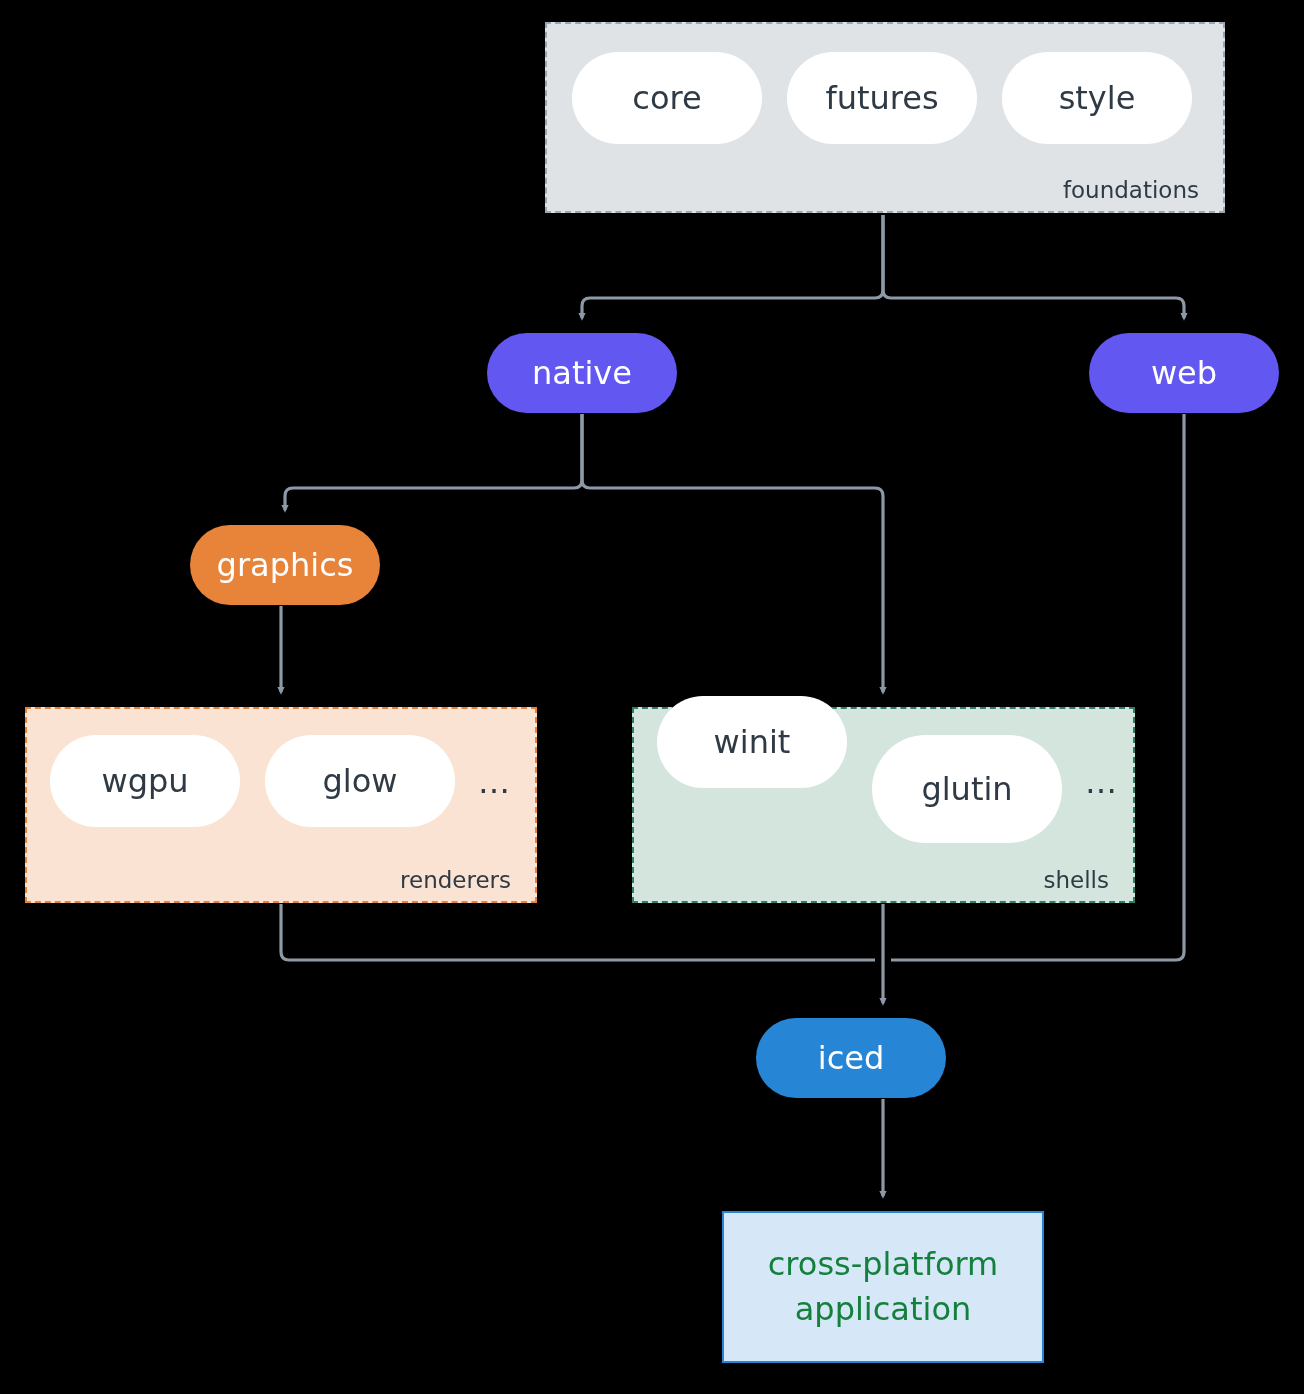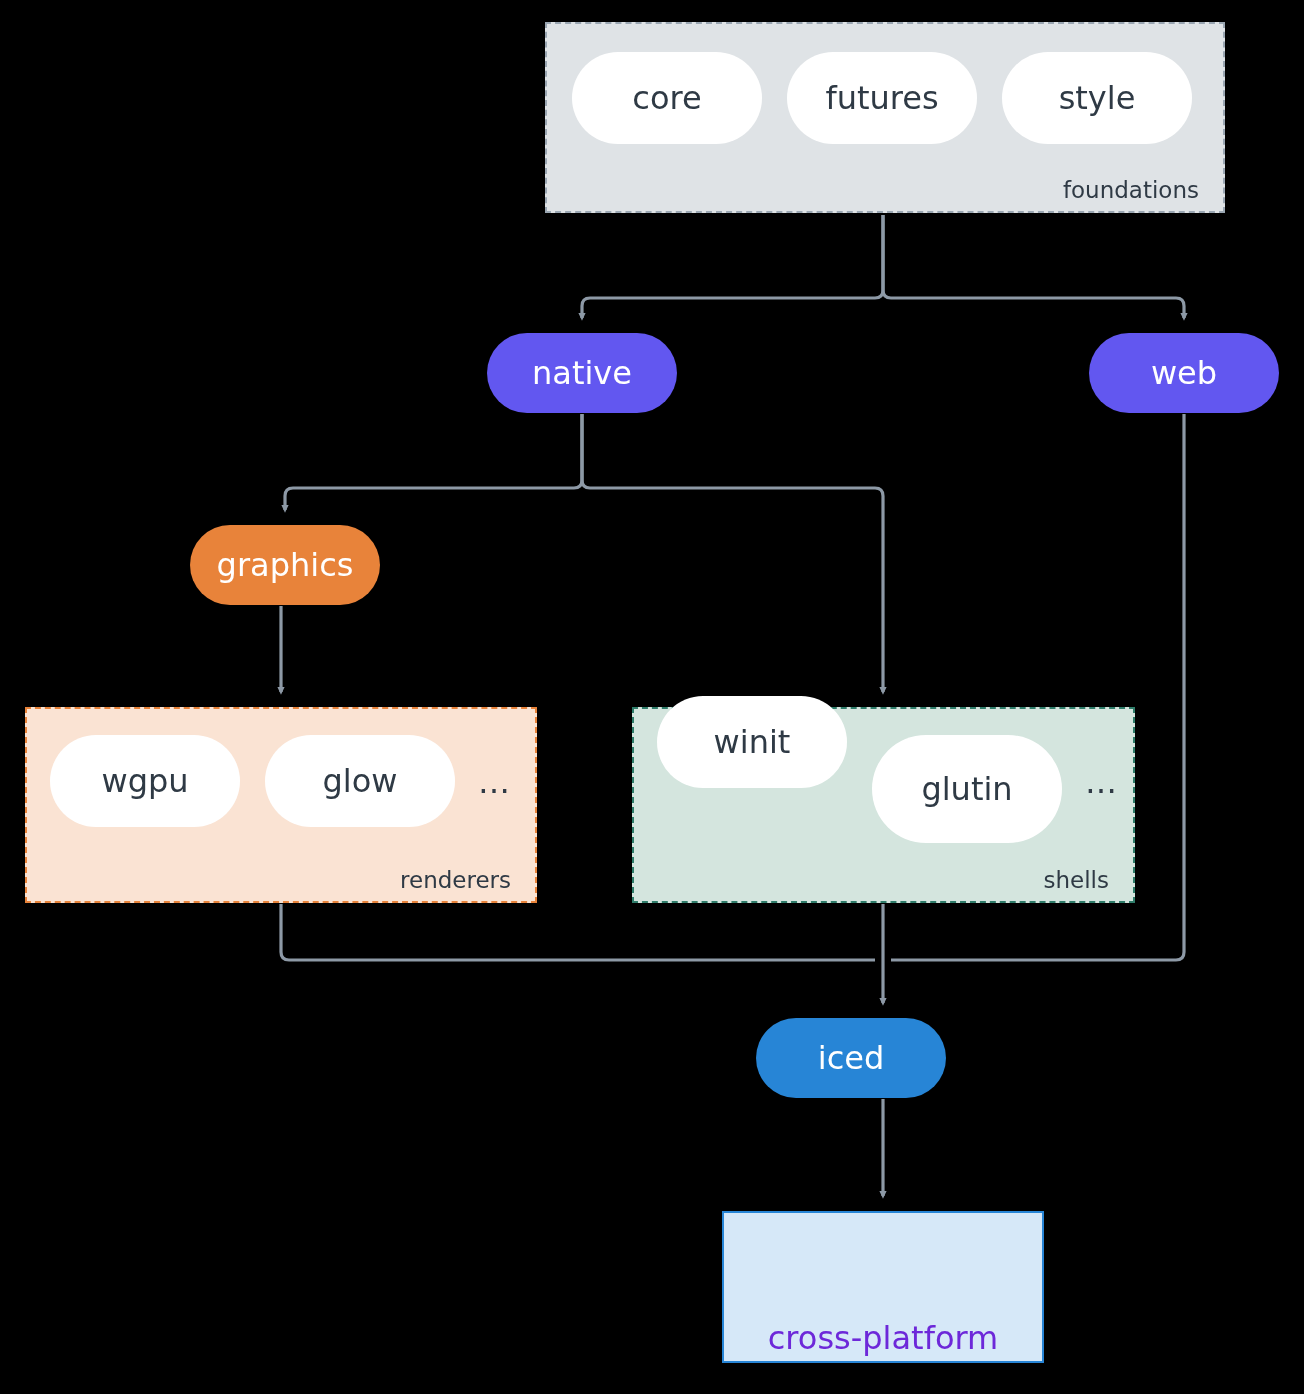--- a/index.html
+++ b/index.html
@@ -68,23 +68,23 @@
     font-size: 32px;
     color: #2f3a45;
     letter-spacing: 1px;
   }
   .boxnode {
     position: absolute;
     box-sizing: border-box;
     display: flex;
     flex-direction: column;
     align-items: center;
-    justify-content: flex-end;
+    justify-content: center;
     font-size: 32px;
-    color: #6d28d9;
+    color: #15803d;
     line-height: 1.42;
     text-align: center;
   }
 </style>
 </head>
 <body>
 
 <div id="diagram">
 
   <svg id="edges" viewBox="0 0 1304 1394" width="1304" height="1394">
@@ -160,15 +160,16 @@
     <span>glutin</span>
   </div>
   <span class="ellipsis" style="left:1085px; top:763px;">…</span>
 
   <div class="node" style="left:756px; top:1018px; width:190px; height:80px; background:#2785d6;">
     <span>iced</span>
   </div>
 
   <div class="boxnode" style="left:722px; top:1211px; width:322px; height:152px; background:#d6e8f8; border:2px solid #2785d6;">
     <span>cross-platform</span>
+    <span>application</span>
   </div>
 
 </div>
 
 </body></html>

